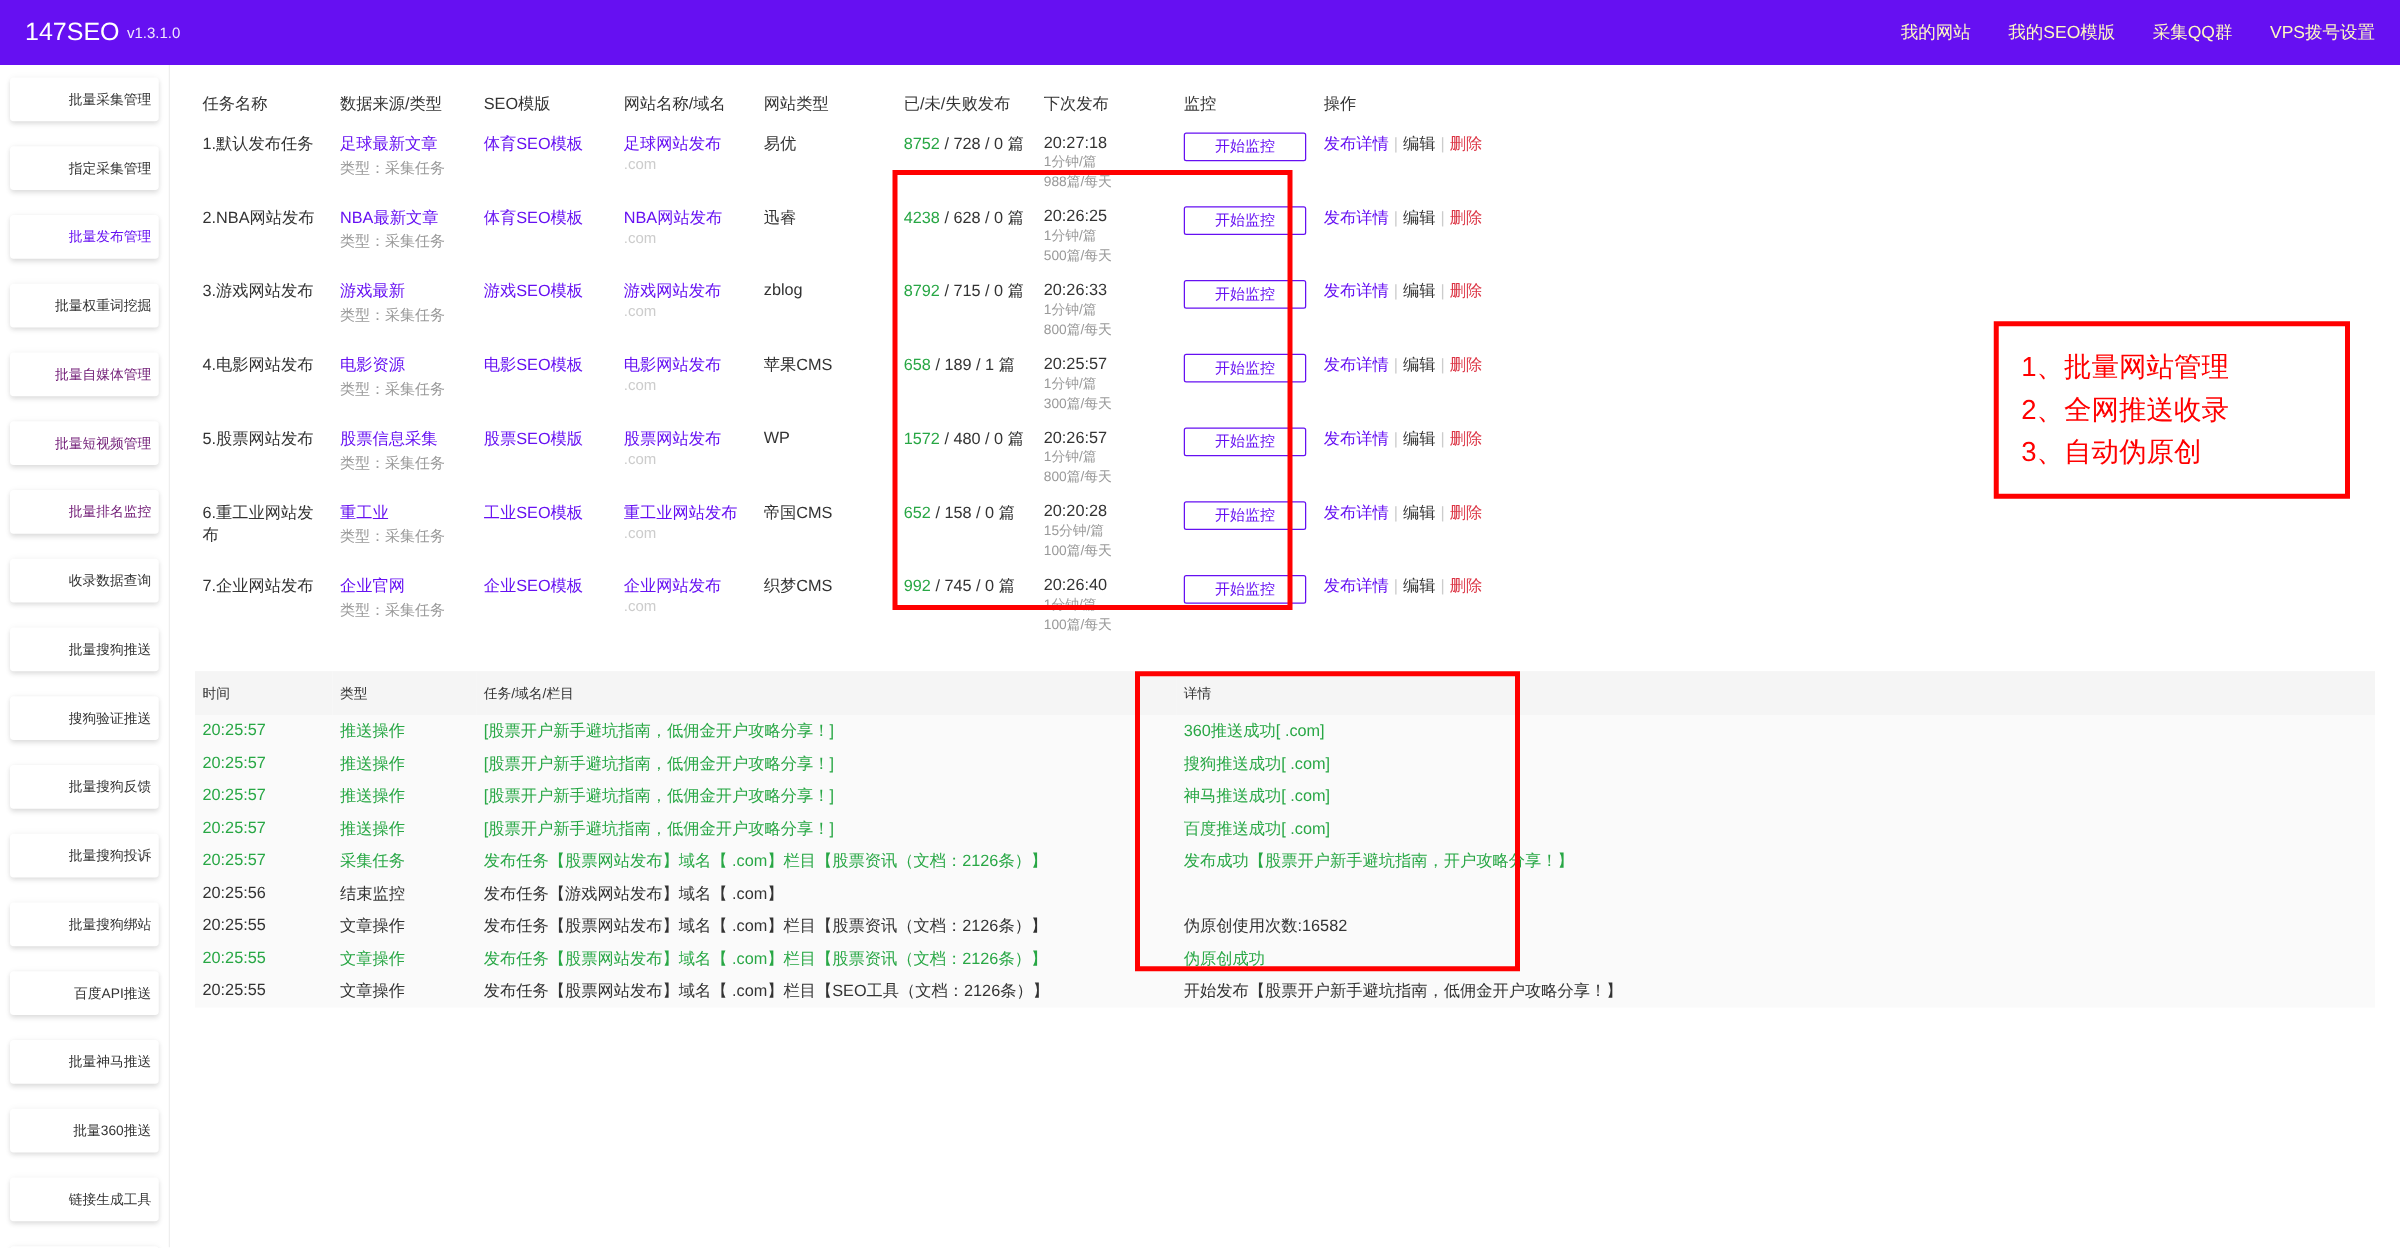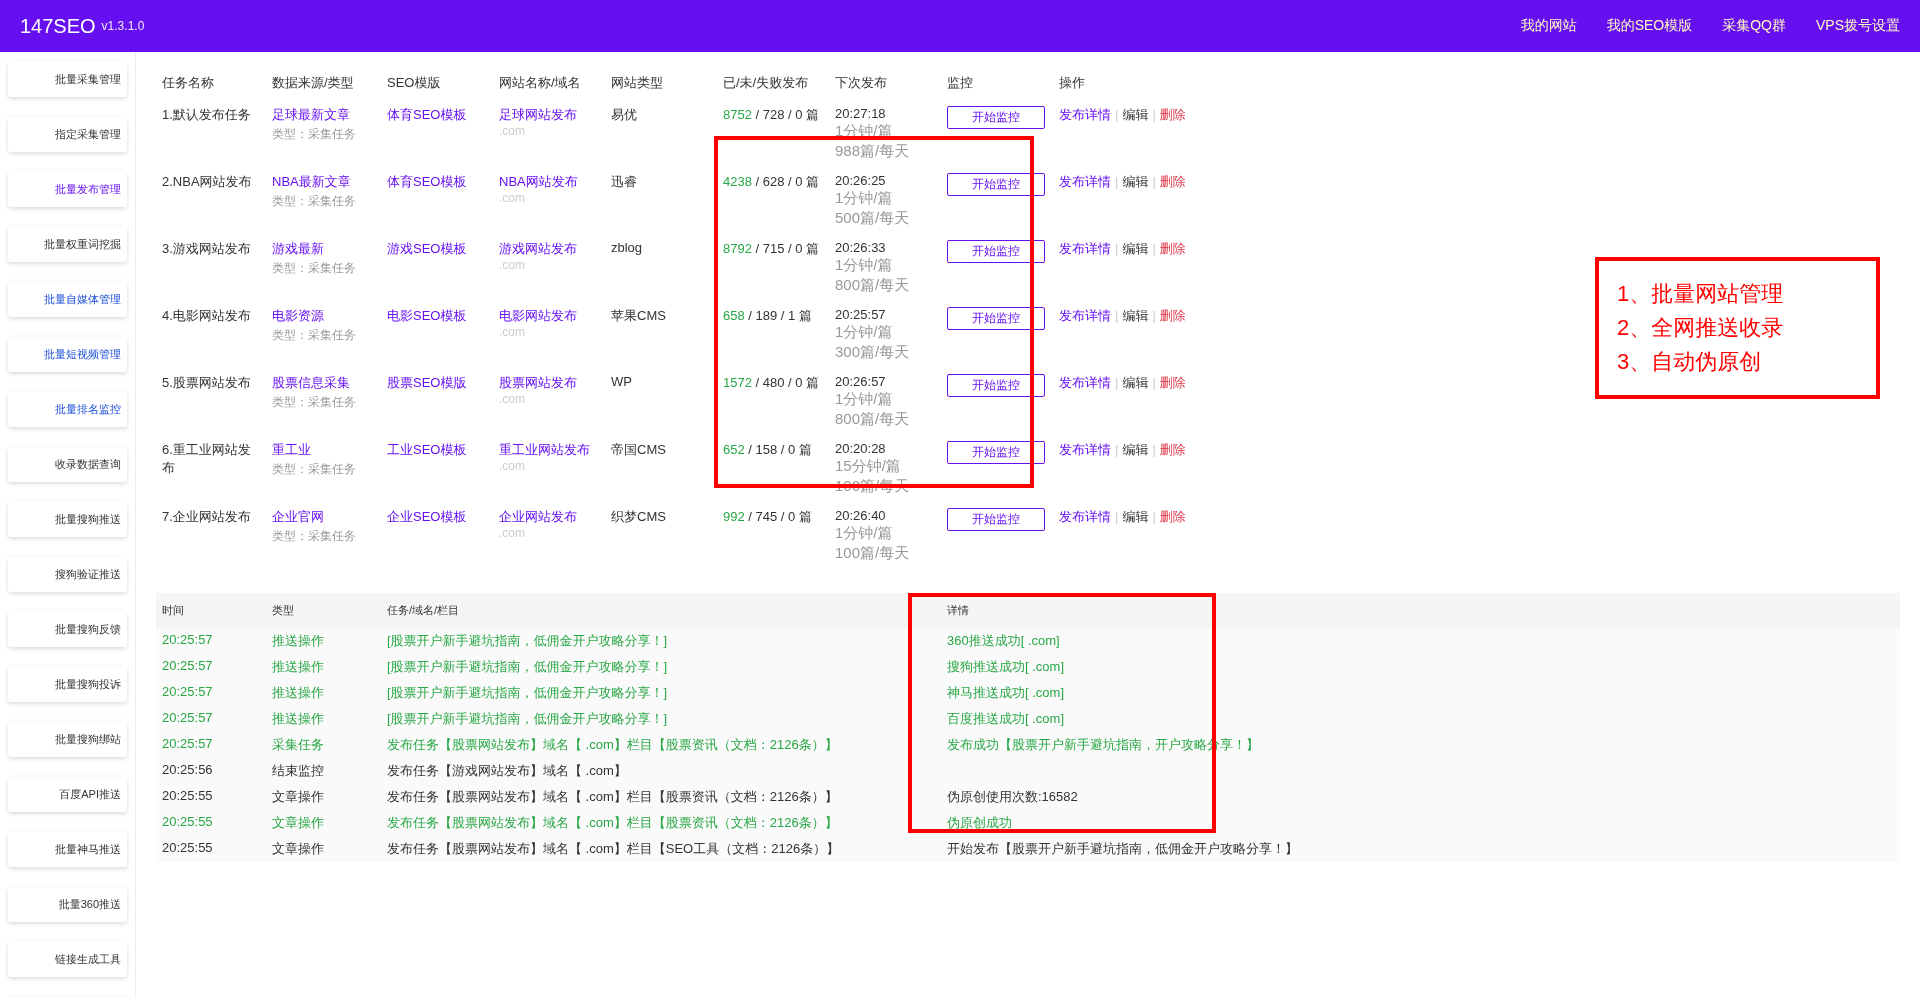--- a/index.html
+++ b/index.html
@@ -12,39 +12,39 @@
 .nav { margin-left: auto; display: flex; gap: 30px; }
 .nav-item { color: #fef9c3; font-size: 14px; cursor: pointer; }
 
 
 .container { display: flex; height: calc(100vh - 52px); }
 
 
 .sidebar { width: 136px; padding: 10px 8px; overflow-y: auto; border-right: 1px solid #eee; }
 .side-btn { display: block; width: 100%; padding: 10px 6px; margin-bottom: 20px; background: #fff; border: none; border-radius: 3px; box-shadow: 0 2px 4px rgba(0,0,0,0.12), 0 0 6px rgba(0,0,0,0.04); font-size: 11px; cursor: pointer; text-align: right; color: #333; }
 .side-btn.active { color: #6610f2; font-family: Liberation Serif, serif; }
-.side-btn.disabled { color: #1d4ed8; font-family: Liberation Mono, monospace; }
+.side-btn.disabled { color: #701a75; font-family: Liberation Mono, monospace; }
 
 
 .main { flex: 1; padding: 14px 20px 10px 20px; overflow-y: auto; position: relative; }
 .page-title-row { display: flex; align-items: center; margin-bottom: 10px; }
 .page-title { font-size: 20px; font-weight: 400; }
 .add-btn { margin-left: auto; background: #6610f2; color: #fff; border: none; padding: 8px 14px; border-radius: 3px; font-size: 13px; cursor: pointer; }
 
 
 table { width: 100%; border-collapse: collapse; }
 thead th { text-align: left; font-weight: 500; font-size: 13px; padding: 8px 6px; color: #333; }
 tbody td { padding: 6px 6px; vertical-align: top; font-size: 13px; }
 tbody tr { border-bottom: 0; }
 .sub { font-size: 12px; color: #999; margin-top: 2px; }
 .link { color: #6610f2; cursor: pointer; }
 .dom { color: #ccc; font-size: 12px; }
 .green { color: #28a745; }
 .time-main { font-size: 13px; }
-.time-sub { font-size: 15px; color: #999; margin-top: 1px; }
+.time-sub { font-size: 11px; color: #999; margin-top: 1px; }
 .monitor-btn { display: inline-block; border: 1px solid #6610f2; color: #6610f2; padding: 2px 24px; font-size: 12px; border-radius: 2px; cursor: pointer; }
 .op-link { color: #6610f2; cursor: pointer; }
 .op-edit { color: #333; cursor: pointer; }
 .op-del { color: #dc3545; cursor: pointer; }
 .sep { color: #ccc; margin: 0 4px; }
 
 
 .log-section { margin-top: 24px; background: #fafafa; padding: 0; }
 .log-head th { padding: 10px 6px; font-weight: 500; font-size: 11px; color: #333; background: #f5f5f5; }
 .log-row td { padding: 4px 6px; font-size: 13px; }

